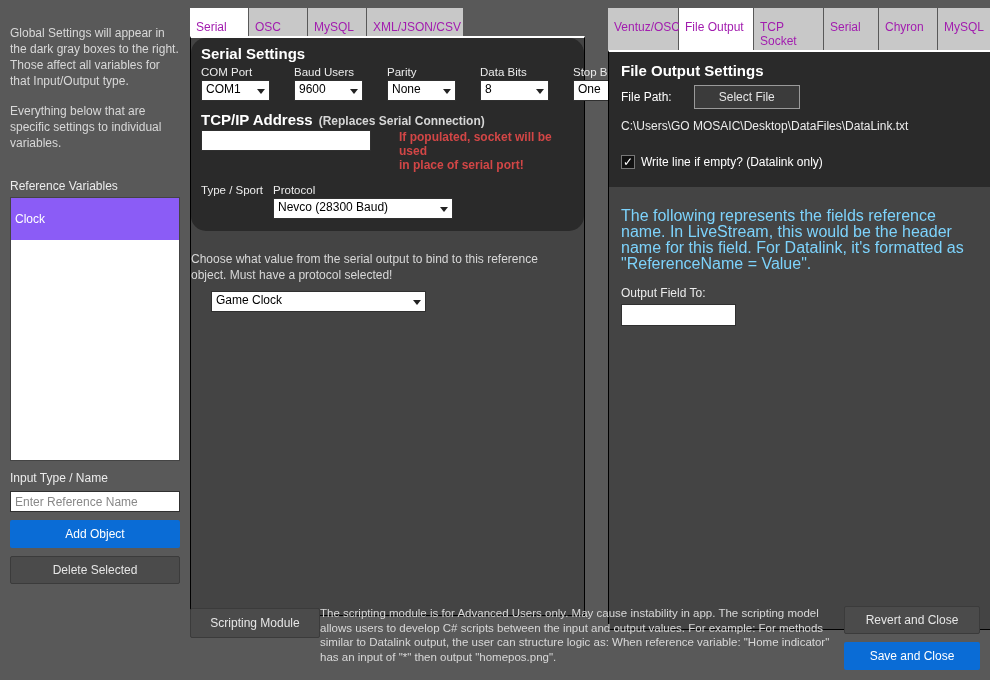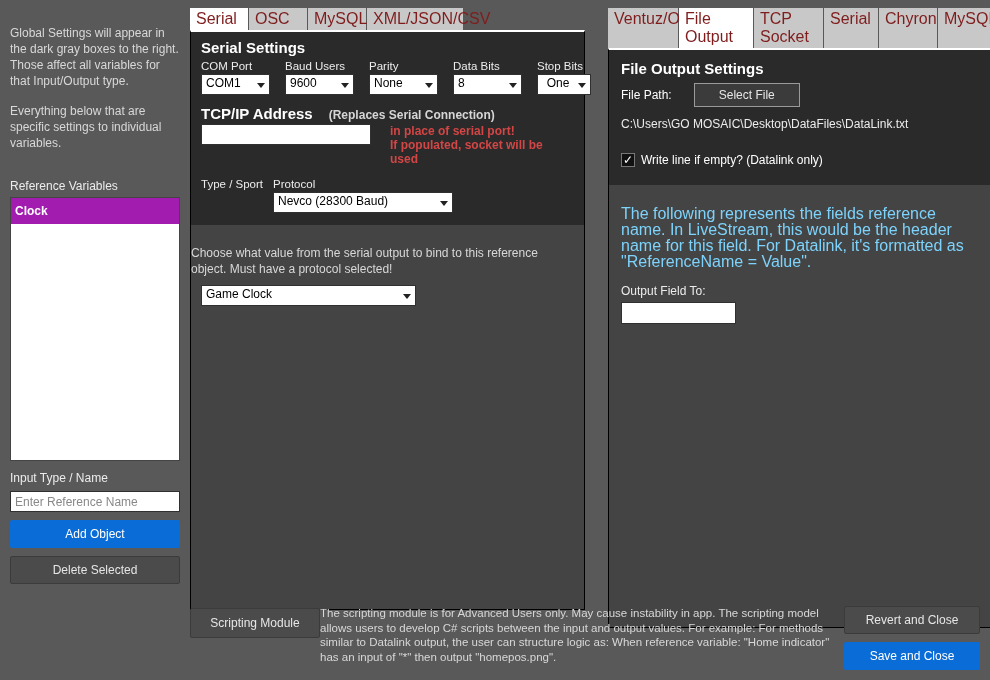--- a/index.html
+++ b/index.html
@@ -27,26 +27,25 @@
 
   .refvars-label { margin-top: 28px; color: #ececec; }
   .refvars-list {
     margin-top: 4px;
     background: #fff;
     height: 264px;
     border: 1px solid #444;
     overflow: auto;
   }
   .refvars-list .item {
-    background: #a21caf;
+    background: #8b5cf6;
     color: #fff;
-    padding: 6px 4px;
+    padding: 14px 4px;
     font-size: 12px;
     cursor: pointer;
-    font-weight: bold;
   }
 
   .input-type-label { margin-top: 10px; color: #ececec; }
 
   .btn {
     display: flex;
     align-items: center;
     justify-content: center;
     height: 28px;
     cursor: pointer;
@@ -56,36 +55,36 @@
   .btn-blue { background: #0a6cd6; color: #fff; }
   .btn-gray { background: #4b4b4b; color: #e6e6e6; border: 1px solid #3b3b3b; }
 
   
   .tabs {
     display: flex;
     gap: 1px;
   }
   .tab {
     background: #c8c8c8;
-    color: #7f1d1d;
-    font-size: 16px;
-    padding: 2px 0 2px 6px;
+    color: #a21caf;
+    font-size: 12px;
+    padding: 12px 0 2px 6px;
     cursor: pointer;
     min-width: 54px;
   }
   .tab.active { background: #fff; }
 
   .section-title {
     font-weight: 600;
     font-size: 15px;
     color: #fff;
     margin-bottom: 4px;
   }
 
-  .row { display: flex; gap: 15px; }
+  .row { display: flex; gap: 24px; }
   .field-label { font-size: 11.5px; color: #ececec; margin-bottom: 2px; }
 
   .select, .textin {
     height: 21px;
     background: #fff;
     color: #000;
     font-size: 12px;
     padding: 1px 4px;
     border: 1px solid #303030;
     position: relative;
@@ -108,31 +107,31 @@
     width: 395px;
   }
   .center-main {
     background: #444444;
     border: 1px solid #000;
     border-top: 2px solid #fff;
     padding: 0;
     height: 580px;
   }
 
-  .serial-settings { padding: 7px 10px 12px 10px; background: #2a2a2a; }
+  .serial-settings { padding: 7px 10px 12px 10px; background: #2a2a2a; border-radius: 15px; }
   .serial-row .col { display: flex; flex-direction: column; }
 
-  .tcp-header { display: flex; align-items: baseline; gap: 16px; margin-top: 10px; }
+  .tcp-header { display: flex; align-items: baseline; gap: 6px; margin-top: 10px; }
   .tcp-header .sub { font-size: 12px; font-weight: 600; color: #d6d6d6; }
 
   .warn { color: #d24646; font-size: 12px; line-height: 14px; font-weight: 600; }
 
   .bind-help { color: #d8d8d8; font-size: 12px; line-height: 16px; padding: 20px 10px 8px 0; }
 
-  .center-bottom-select { margin: 0 10px; width: 215px; }
+  .center-bottom-select { margin: 0 20px; width: 215px; }
 
   
   .right-col {
     position: absolute;
     left: 608px; top: 8px;
     width: 388px;
   }
   .right-main {
     background: #444444;
     border: 1px solid #000;
@@ -189,21 +188,21 @@
     display: flex;
     flex-direction: column;
     gap: 8px;
   }
   .footer-right .btn { margin-top: 0; height: 28px; }
 
   .w-com   { width: 69px; }
   .w-baud  { width: 69px; }
   .w-par   { width: 69px; }
   .w-dbits { width: 69px; }
-  .w-sbits { width: 54px; text-align: center; }
+  .w-sbits { width: 54px; }
   .w-tcp   { width: 170px; }
   .w-sport { width: 180px; }
   .w-proto { width: 180px; }
 
   .input-type-select { width: 170px; margin-top: 3px; }
   .ref-name-input { width: 170px; margin-top: 6px; }
 </style>
 </head>
 <body>
 
@@ -262,22 +261,22 @@
         </div>
       </div>
 
       <div class="tcp-header">
         <div class="section-title" style="margin-bottom:0">TCP/IP Address</div>
         <div class="sub">(Replaces Serial Connection)</div>
       </div>
       <div class="row" style="align-items:flex-start; margin-top:2px;">
         <input class="textin w-tcp" value="" style="">
         <div style="flex:1; padding-left:4px;">
+          <div class="warn">If populated, socket will be used</div>
           <div class="warn">in place of serial port!</div>
-          <div class="warn">If populated, socket will be used</div>
         </div>
       </div>
 
       <div class="row" style="margin-top:12px; gap:10px;">
         <div class="col">
           <div class="field-label">Type / Sport</div>
         </div>
         <div class="col">
           <div class="field-label">Protocol</div>
           <div class="select w-proto"><span>Nevco (28300 Baud)</span></div>

